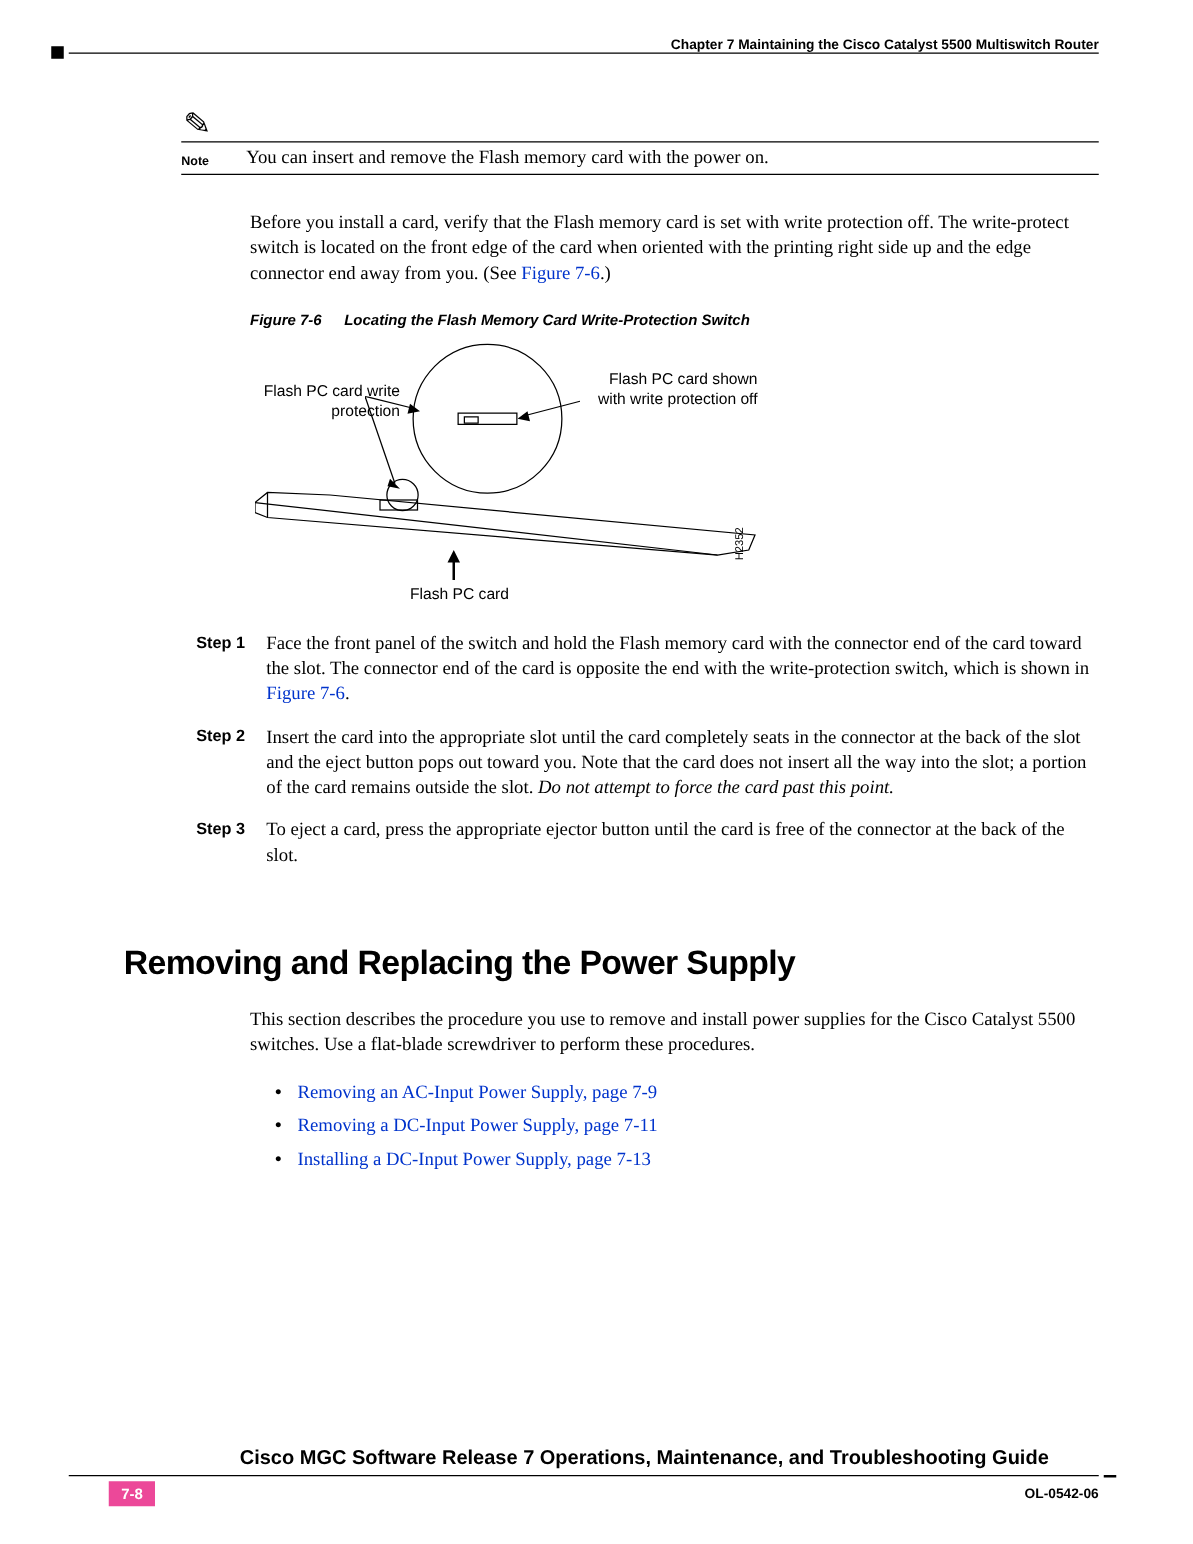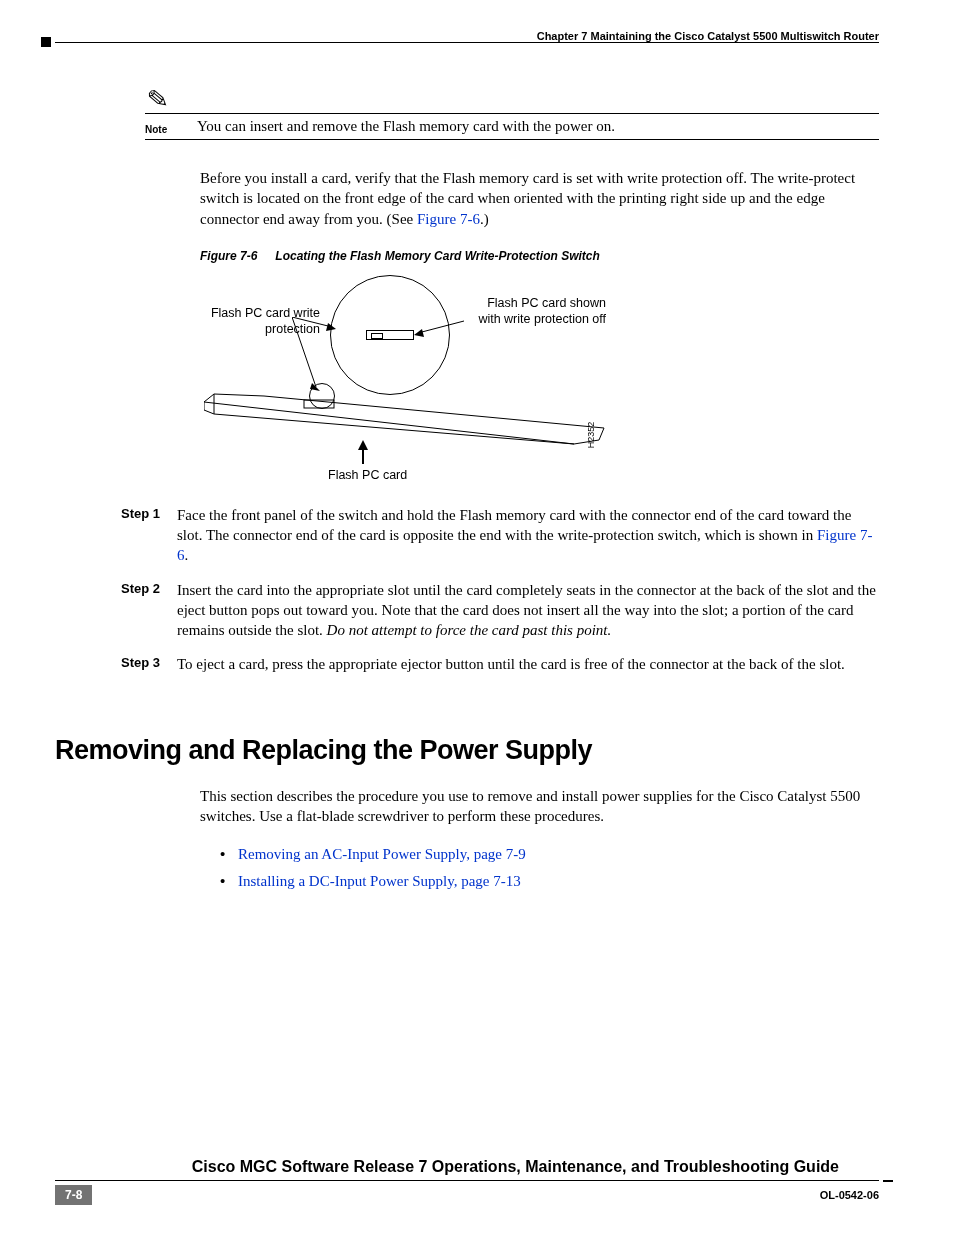--- a/index.html
+++ b/index.html
@@ -142,21 +142,21 @@
     border-bottom: 10px solid #000;
   }
   .arrow-line {
     position: absolute;
     left: 162px; top: 174px;
     width: 2px; height: 15px;
     background: #000;
   }
 
   .steps {
-    margin-left: 66px;
+    margin-left: 102px;
     margin-bottom: 60px;
   }
   .step-row {
     display: flex;
     margin-bottom: 14px;
     line-height: 1.35;
   }
   .step-label {
     font-family: Arial, Helvetica, sans-serif;
     font-weight: bold;
@@ -166,20 +166,21 @@
   }
   .step-text { flex: 1; }
   .italic { font-style: italic; }
 
   .section-heading {
     font-family: Arial, Helvetica, sans-serif;
     font-weight: bold;
     font-size: 27px;
     margin-bottom: 20px;
     letter-spacing: -0.5px;
+    margin-left: 44px;
   }
 
   .bullet-list {
     margin-left: 165px;
     list-style: none;
   }
   .bullet-list li {
     margin-bottom: 10px;
     position: relative;
     padding-left: 18px;
@@ -220,24 +221,25 @@
   .footer-row {
     display: flex;
     justify-content: space-between;
     align-items: center;
     margin-top: 4px;
     font-family: Arial, Helvetica, sans-serif;
     font-size: 11px;
     font-weight: bold;
   }
   .page-num-box {
-    background: #737373;
+    background: #ec4899;
     color: #fff;
     padding: 3px 10px;
     font-size: 12px;
+    margin-left: 32px;
   }
 </style>
 </head>
 <body>
 
 <div>
   <div class="header-row">
     <div></div>
     <div class="header-right">
       <span class="chapter-num">Chapter 7</span>
@@ -312,20 +314,21 @@
       <div class="step-text">To eject a card, press the appropriate ejector button until the card is free of the connector at the back of the slot.</div>
     </div>
   </div>
 
   <h2 class="section-heading">Removing and Replacing the Power Supply</h2>
 
   <p class="body-para">This section describes the procedure you use to remove and install power supplies for the Cisco Catalyst 5500 switches. Use a flat-blade screwdriver to perform these procedures.</p>
 
   <ul class="bullet-list">
     <li><span class="link">Removing an AC-Input Power Supply, page 7-9</span></li>
+    <li><span class="link">Removing a DC-Input Power Supply, page 7-11</span></li>
     <li><span class="link">Installing a DC-Input Power Supply, page 7-13</span></li>
   </ul>
 
 </div>
 
 <div class="footer">
   <div class="footer-title" style="text-align:right; padding-right:40px;">Cisco MGC Software Release 7 Operations, Maintenance, and Troubleshooting Guide</div>
   <div class="footer-line"></div>
   <div class="footer-row">
     <div class="page-num-box">7-8</div>

